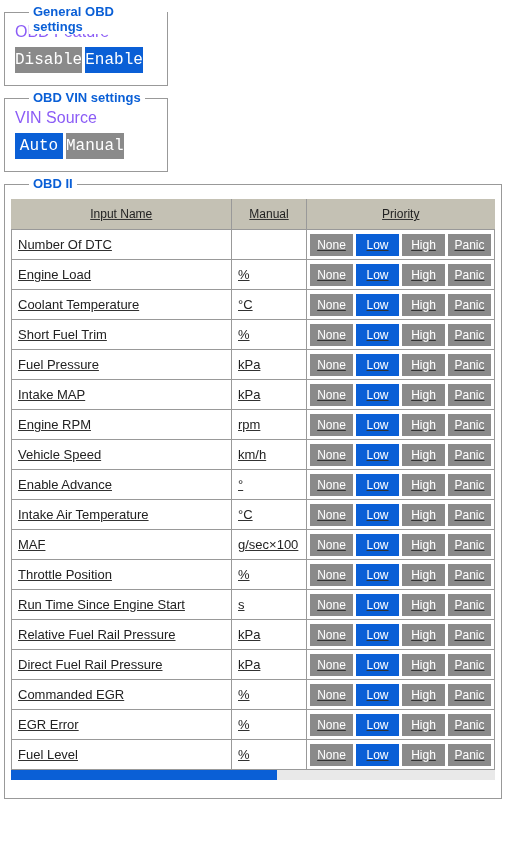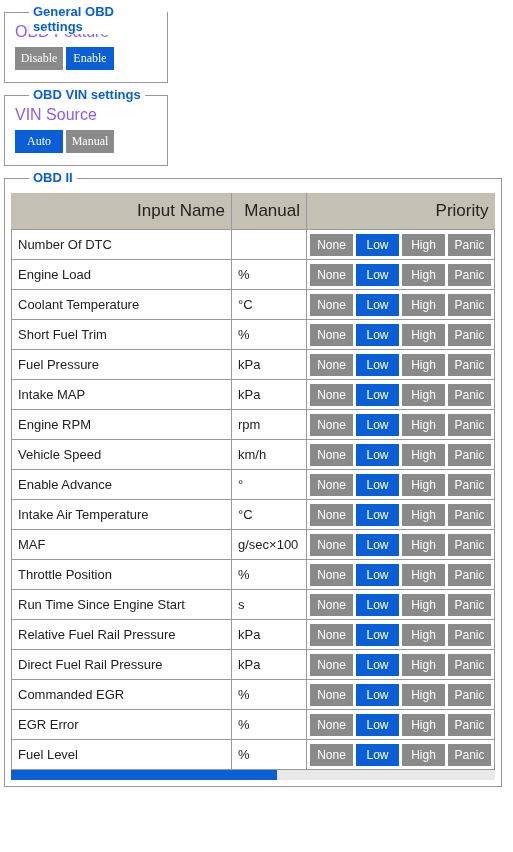--- a/index.html
+++ b/index.html
@@ -36,46 +36,46 @@
       margin-top: 2px;
     }
     .button-group {
       display: flex;
       gap: 3px;
     }
     .toggle-btn {
       background: #8a8a8a;
       color: #fff;
       border: none;
-      font-size: 12px;
+      font-size: 16px;
       padding: 4px 0;
       cursor: pointer;
       min-width: 48px;
       text-align: center;
-      font-family: Liberation Serif, serif;
+      font-family: Liberation Mono, monospace;
     }
     .toggle-btn.sel {
       background: #0a5fd6;
     }
     .table-wrap {
       position: relative;
       margin-top: 4px;
       padding-bottom: 10px;
     }
     table {
       width: 100%;
       border-collapse: collapse;
       background: #c4c1b4;
     }
     th {
       background: #c4c1b4;
       color: #222;
-      text-align: right;
+      text-align: center;
       font-weight: normal;
-      font-size: 17px;
+      font-size: 12px;
       padding: 8px 6px;
       border: 1px solid #999;
       border-top: none;
     }
     th:first-child { border-left: none; }
     th:last-child { border-right: none; }
     td {
       background: #fff;
       border: 1px solid #999;
       padding: 0;
@@ -110,21 +110,21 @@
       height: 10px;
       background: #e9e9e9;
     }
     .hscroll-thumb {
       position: absolute;
       left: 0; top: 0;
       height: 100%;
       width: 55%;
       background: #0a5fd6;
     }
-    .fieldset.full { padding: 10px 6px 6px 6px; }
+    .fieldset.full { padding: 10px 6px 18px 6px; text-decoration: underline; }
   </style>
 </head>
 <body>
 
 <div class="fieldset small">
   <div class="legend">General OBD settings</div>
   <div class="field-label">OBD Feature</div>
   <div class="button-group">
     <button class="toggle-btn" id="gen-disable">Disable</button>
     <button class="toggle-btn sel" id="gen-enable">Enable</button>

